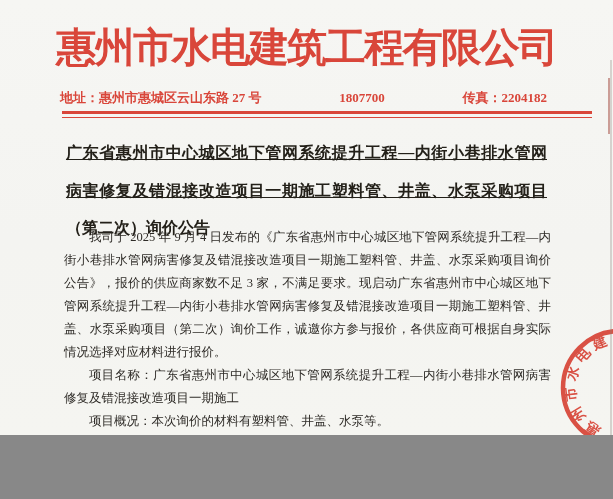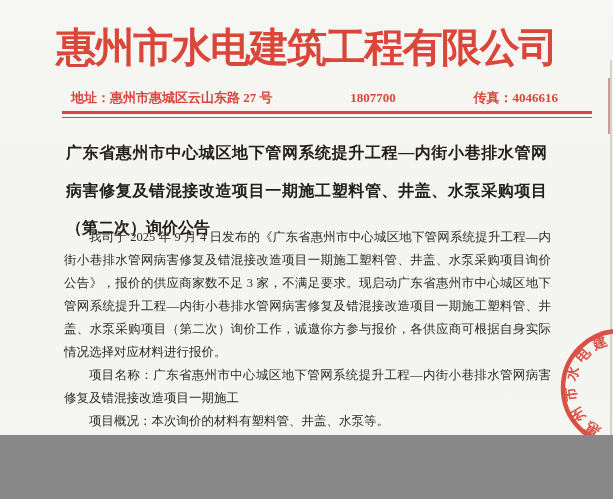--- a/index.html
+++ b/index.html
@@ -23,21 +23,21 @@
     text-align: center;
     font-size: 40px;
     line-height: 52px;
     font-weight: 700;
     letter-spacing: -1.5px;
     color: #d9463a;
     white-space: nowrap;
   }
   .contact-row {
     position: absolute;
-    top: 89px; left: 71px; width: 487px;
+    top: 89px; left: 60px; width: 487px;
     display: flex;
     justify-content: space-between;
     align-items: baseline;
     font-size: 13px;
     font-weight: 700;
     color: #d9463a;
     white-space: nowrap;
     gap: 40px;
   }
   .rule-thick {
@@ -53,21 +53,21 @@
 
   
   .doc-title {
     position: absolute;
     top: 134px; left: 66px; width: 481px;
     font-size: 16px;
     font-weight: 700;
     line-height: 37.5px;
     color: #232019;
   }
-  .doc-title .t-justify { text-align: justify; text-align-last: justify; }
+  .doc-title .t-justify { text-align: justify; text-align-last: justify; text-decoration: underline; }
   .doc-title .t-center  { text-align: left; }
 
   
   .doc-body {
     position: absolute;
     top: 226px; left: 64px; width: 487px;
     font-size: 12.5px;
     line-height: 23px;
     color: #2e2b27;
   }
@@ -99,21 +99,21 @@
 </head>
 <body>
 
 <div class="page">
 
   <div class="letterhead">
     <h1 class="company-name">惠州市水电建筑工程有限公司</h1>
     <div class="contact-row">
       <span>地址：惠州市惠城区云山东路 27 号</span>
       <span>1807700</span>
-      <span>传真：4046616</span>
+      <span>传真：2204182</span>
     </div>
     <div class="rule-thick"></div>
     <div class="rule-thin"></div>
   </div>
 
   <div class="doc-title">
     <div class="t-justify">广东省惠州市中心城区地下管网系统提升工程—内街小巷排水管网</div>
     <div class="t-justify">病害修复及错混接改造项目一期施工塑料管、井盖、水泵采购项目</div>
     <div class="t-center">（第二次）询价公告</div>
   </div>

